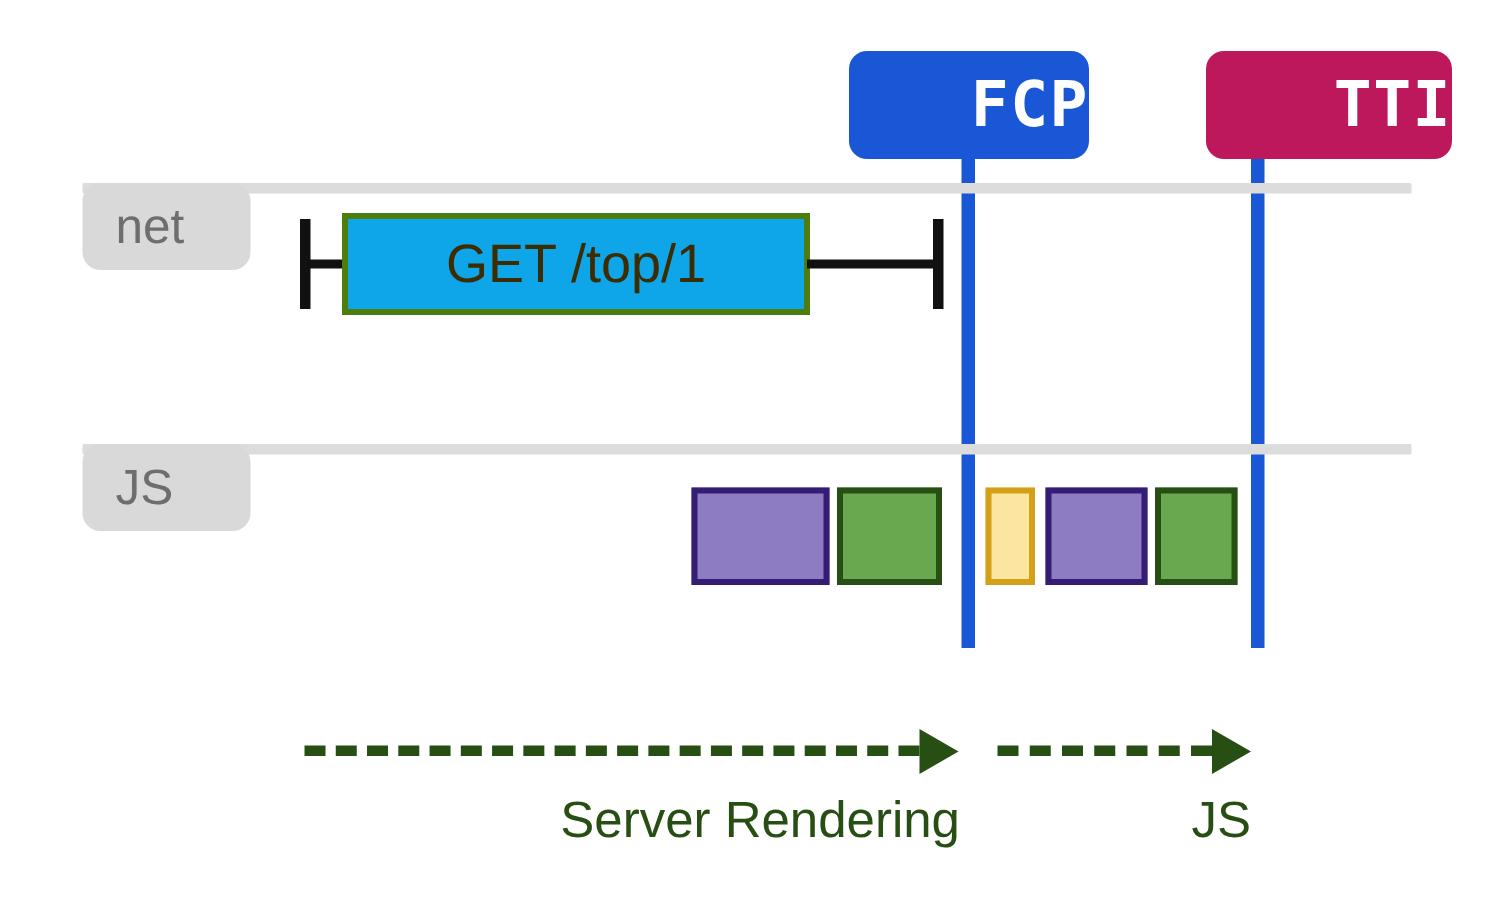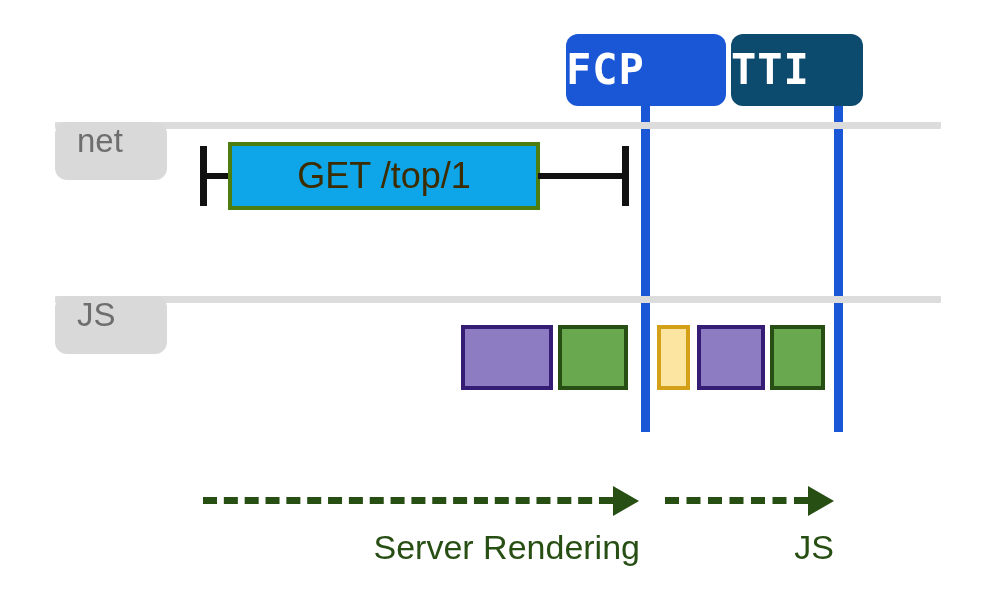--- a/index.html
+++ b/index.html
@@ -16,21 +16,21 @@
     height: 614px;
     background: #ffffff;
     overflow: hidden;
   }
 
   
   .marker-badge {
     position: absolute;
     display: flex;
     align-items: center;
-    justify-content: flex-start;
+    justify-content: flex-end;
     border-radius: 12px;
     color: #ffffff;
     font-family: "DejaVu Sans Mono", "Liberation Mono", monospace;
     font-weight: bold;
     font-size: 42px;
     letter-spacing: 1px;
     line-height: 1;
   }
   .marker-line {
     position: absolute;
@@ -40,21 +40,21 @@
   
   .track-line {
     position: absolute;
     height: 7px;
     background: #dcdcdc;
     border-radius: 1px;
   }
   .track-chip {
     position: absolute;
     display: flex;
-    align-items: flex-start;
+    align-items: center;
     border-radius: 12px;
     background: #d9d9d9;
     color: #6e6e6e;
     font-size: 33px;
     font-family: "Liberation Sans", sans-serif;
     padding-left: 22px;
     box-sizing: border-box;
   }
 
   
@@ -116,21 +116,21 @@
 <body>
 
 <div id="canvas">
 
   <div class="marker-line" style="left:641px; top:95px; height:337px; background:#1a57d6;"></div>
   <div class="marker-badge" style="left:566px; top:34px; width:160px; height:72px; background:#1a57d6;">
     <span>FCP</span>
   </div>
 
   <div class="marker-line" style="left:834px; top:95px; height:337px; background:#1a57d6;"></div>
-  <div class="marker-badge" style="left:731px; top:34px; width:132px; height:72px; background:#0c4a6e;">
+  <div class="marker-badge" style="left:804px; top:34px; width:164px; height:72px; background:#be185d;">
     <span>TTI</span>
   </div>
 
   <div class="track-line" style="left:55px; top:122px; width:886px;"></div>
   <div class="track-chip" style="left:55px; top:122px; width:112px; height:58px;">
     <span>net</span>
   </div>
 
   <div class="whisker" style="left:200px; top:146px; height:60px;"></div>
   <div class="whisker-stem" style="left:200px; top:173px; width:32px;"></div>

